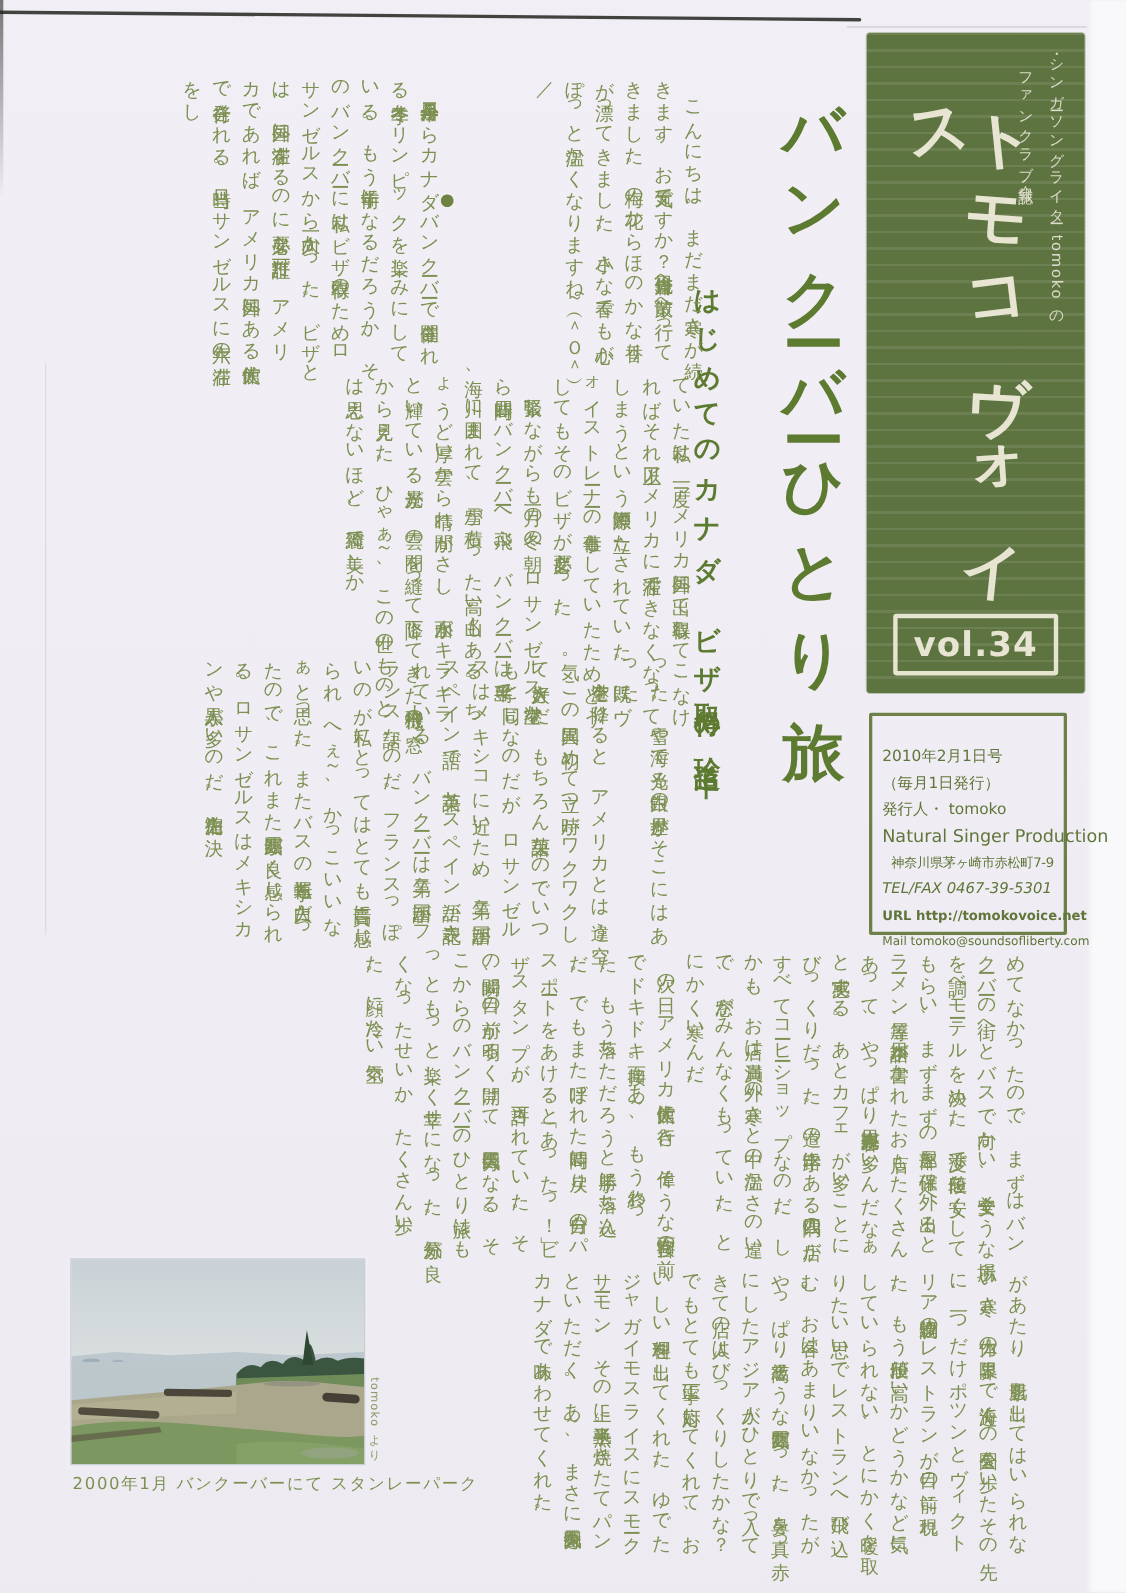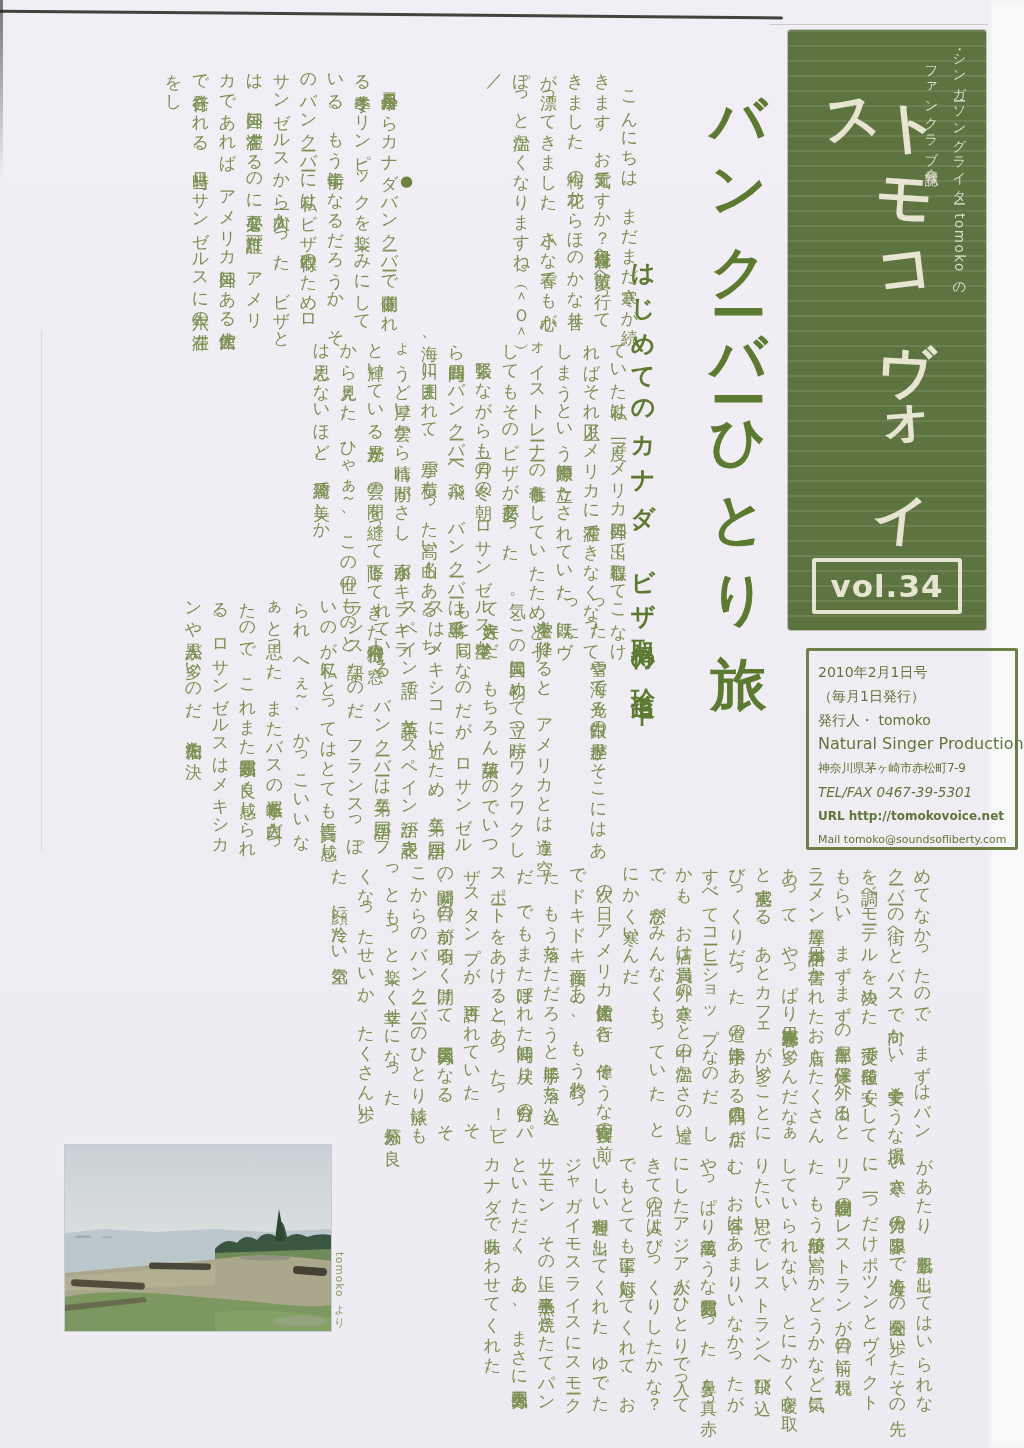--- a/index.html
+++ b/index.html
@@ -52,27 +52,27 @@
   .banner-title .ch5{transform:rotate(6deg) translateX(-2px);}
   .banner-title .ch6{transform:rotate(-9deg);}
   .vol-badge{
     position:absolute;bottom:16px;left:50%;transform:translateX(-50%);
     width:150px;height:56px;border:4px solid var(--cream);border-radius:3px;
     display:flex;align-items:center;justify-content:center;
     color:var(--cream);font-size:31px;font-weight:bold;letter-spacing:1px;
   }
   
   .pub-box{
-    position:absolute;left:790px;top:648px;width:212px;height:202px;
+    position:absolute;left:790px;top:648px;width:180px;height:202px;
     border:3px solid var(--pubborder);border-radius:2px;
-    padding:9px 9px;color:var(--pub);margin-left:16px;
+    padding:25px 9px;color:var(--pub);
   }
   .pub-line{font-size:14px;line-height:24px;white-space:nowrap;letter-spacing:0;}
   .pub-line:nth-child(4){font-size:16px;}
-  .pub-line:nth-child(5){font-size:12px;letter-spacing:-0.3px;}
+  .pub-line:nth-child(5){font-size:12px;letter-spacing:-0.3px;text-align:right;}
   .pub-line:nth-child(6){font-size:13.5px;font-style:italic;}
   .pub-line:nth-child(7){font-size:12px;font-weight:bold;}
   .pub-line:nth-child(8){font-size:11px;}
   
   .vtext{writing-mode:vertical-rl;text-orientation:mixed;color:var(--ink);}
   .headline{
     position:absolute;left:688px;top:56px;height:724px;width:94px;
     writing-mode:vertical-rl;color:var(--head);
     font-size:56px;font-weight:bold;letter-spacing:12px;line-height:1.55;
   }
@@ -188,14 +188,15 @@
       <rect x="84" y="118" width="62" height="6.5" rx="3" fill="#4a463a" transform="rotate(1 115 121)"></rect>
       <rect x="6" y="136" width="74" height="7" rx="3.5" fill="#514c3e" transform="rotate(3 43 139)"></rect>
       <rect x="228" y="122" width="34" height="8" rx="4" fill="#444035" transform="rotate(4 245 126)"></rect>
       <path d="M0,152 C50,142 110,150 170,155 C210,158 245,164 266,160 L266,186 L0,186 Z" fill="#7c975f"></path>
       <path d="M150,168 C190,162 235,168 266,172 L266,186 L150,186 Z" fill="#86a168"></path>
       <ellipse cx="235" cy="176" rx="26" ry="5" fill="#9aa58f" opacity="0.6"></ellipse>
       <path d="M0,160 L80,152 L82,157 L0,166 Z" fill="#5e5a48" opacity="0.7"></path>
     </svg>
   </div>
   <div class="photo-credit">tomokoより</div>
+  <div class="photo-caption">2000年1月 バンクーバーにて スタンレーパーク</div>
 
 </div>
 
 </body></html>

